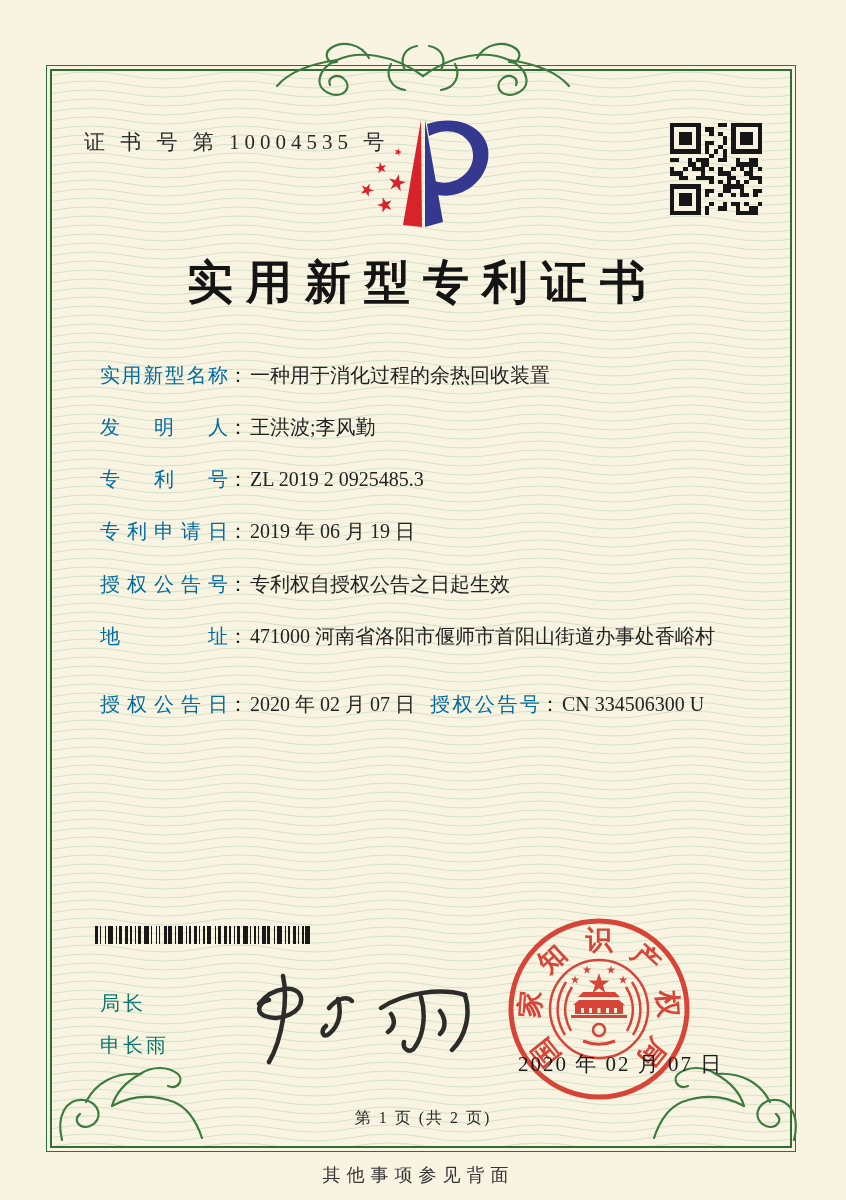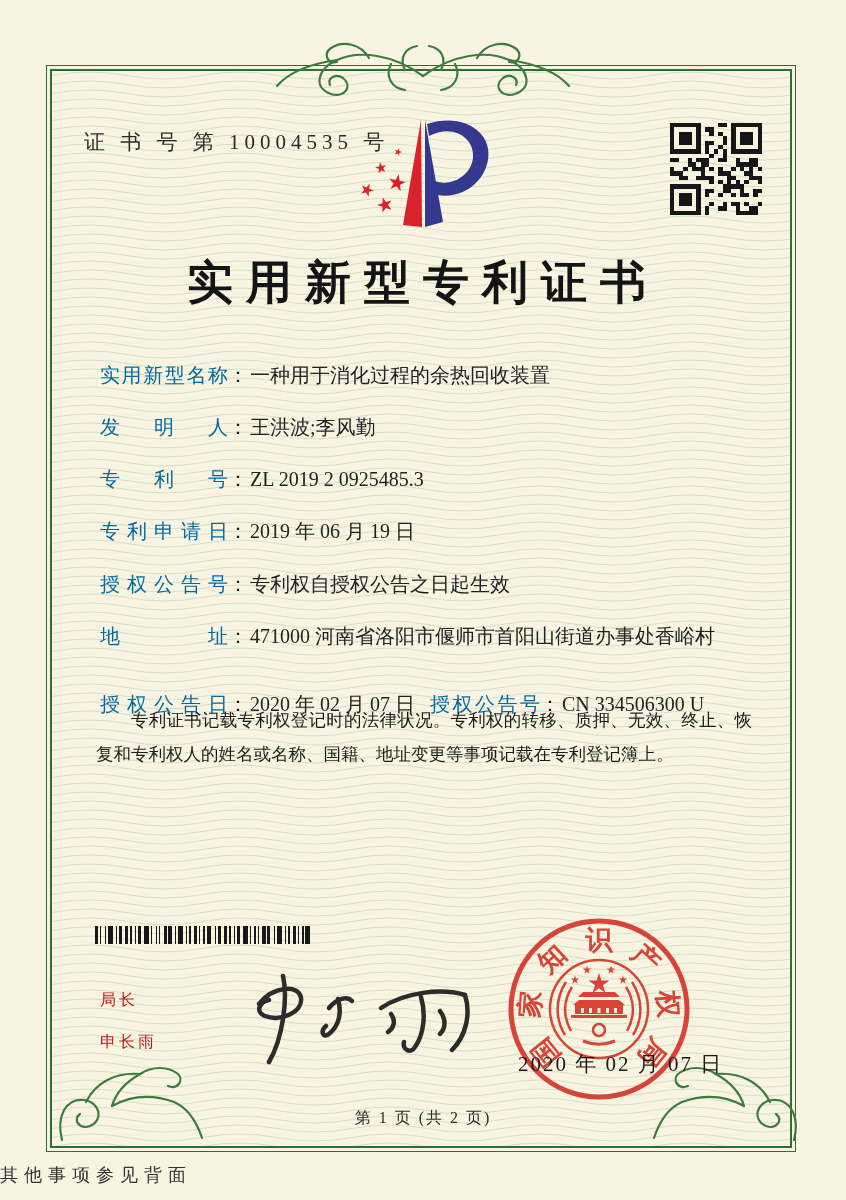--- a/index.html
+++ b/index.html
@@ -40,29 +40,29 @@
   .fcolon{display:inline-block;width:22px;color:#1a1a1a;}
   .fvalue{color:#222;}
   .grant-no{position:absolute;left:330px;top:0;}
   .paras{
     left:96px;top:704px;width:656px;font-size:17.5px;line-height:1.92;
     text-align:justify;color:#1c1c1c;
   }
   .paras p{margin:0;text-indent:2em;}
   .barcode{left:95px;top:926px;height:18px;display:flex;align-items:stretch;}
   .barcode div{background:#181818;height:100%;}
-  .officer{left:100px;font-size:16px;letter-spacing:3px;color:#b91c1c;}
+  .officer{left:100px;font-size:20px;letter-spacing:3px;color:#0f766e;}
   .officer.t{top:990px;} .officer.n{top:1032px;}
   .sig{left:225px;top:968px;}
   .seal{left:506px;top:916px;}
   .seal-date{
     left:518px;top:1050px;font-size:21px;letter-spacing:2px;color:#1b1b1b;z-index:6;
   }
   .pageno{left:0;top:1108px;width:846px;text-align:center;font-size:16px;letter-spacing:2px;color:#2a2a2a;}
-  .backnote{left:0;top:1163px;width:837px;font-size:18px;letter-spacing:6px;color:#333;}
+  .backnote{left:0;top:1163px;width:837px;text-align:center;font-size:18px;letter-spacing:6px;color:#333;}
   .ornament-top{left:273px;top:36px;z-index:3;}
   .corner{z-index:3;}
   .corner.bl{left:56px;top:1058px;}
   .corner.br{left:650px;top:1058px;transform:scaleX(-1);}
 </style>
 </head>
 <body>
 
 <div class="page">
 
@@ -269,21 +269,20 @@
     </div>
     <div class="frow" style="top:329px">
       <span class="flabel">授权公告日</span><span class="fcolon">：</span><span class="fvalue">2020 年 02 月 07 日</span>
       <span class="grant-no">
         <span class="flabel" style="width:110px">授权公告号</span><span class="fcolon">：</span><span class="fvalue">CN 334506300 U</span>
       </span>
     </div>
   </div>
 
   <div class="abs paras">
-    <p>专利证书记载专利权登记时的法律状况。专利权的转移、质押、无效、终止、恢复和专利权人的姓名或名称、国籍、地址变更等事项记载在专利登记簿上。</p>
   </div>
 
   <div class="abs barcode" id="barcode">
       <div style="width: 3.2px; margin-right: 1.6px;"></div>
       <div style="width: 1.6px; margin-right: 3.2px;"></div>
       <div style="width: 1.6px; margin-right: 1.6px;"></div>
       <div style="width: 4.8px; margin-right: 3.2px;"></div>
       <div style="width: 1.6px; margin-right: 1.6px;"></div>
       <div style="width: 3.2px; margin-right: 3.2px;"></div>
       <div style="width: 3.2px; margin-right: 1.6px;"></div>

